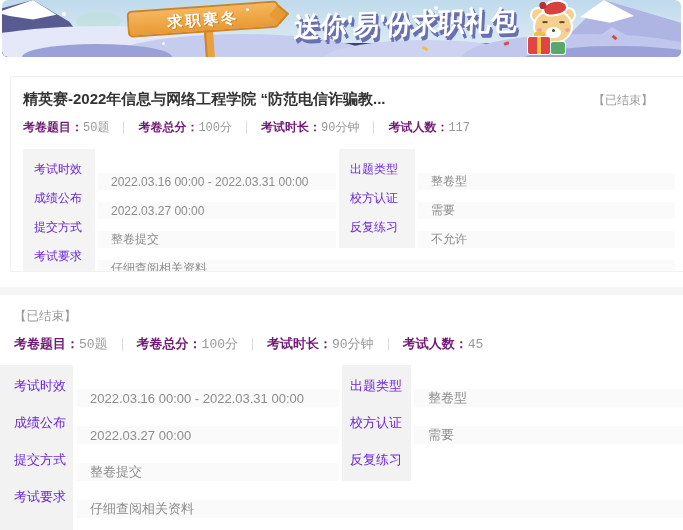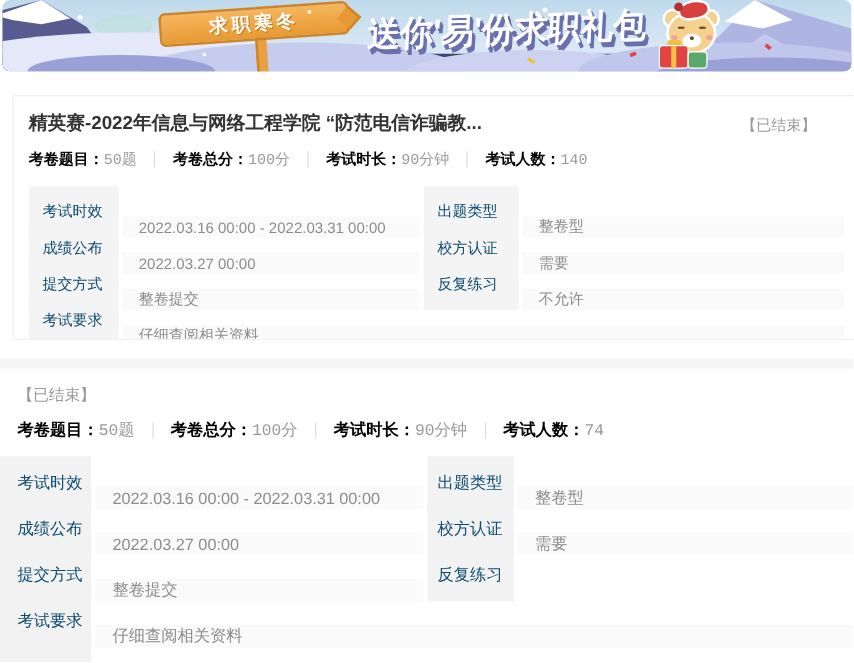--- a/index.html
+++ b/index.html
@@ -98,29 +98,29 @@
   .card1 {
     position:absolute; left:10px; top:76px; width:676px; height:196px;
     background:#fff; border:1px solid #f0f0f0; border-radius:2px;
     padding:12px 10px 0 12px; overflow:hidden; cursor:pointer;
   }
   .title-row { display:flex; justify-content:space-between; align-items:flex-start; }
   .card1 .exam-title { font-size:15px; font-weight:700; color:#333; line-height:20px; }
   .card1 .badge { font-size:12px; color:var(--badge-text,#999); margin-right:22px; padding-top:3px; white-space:nowrap; }
 
   .stats { display:flex; align-items:center; margin-top:10px; font-size:12px; }
-  .stat b { color:#000000; font-weight:700; font-style:normal; }
+  .stat b { color:#701a75; font-weight:700; font-style:normal; }
   .stat i { color:#999; font-style:normal;font-family:Liberation Mono, monospace; }
   .sep { width:1px; height:13px; background:#ddd; margin:0 14px; }
 
   .dtable { margin-top:13px; }
   .trow { display:grid; column-gap:3px; margin-bottom:2px; }
   .card1 .trow { grid-template-columns:72px 238px 76px 1fr; height:27px; }
   .card1 .trow.full { grid-template-columns:72px 1fr; }
-  .tl { background:var(--cell-label-bg,#f4f4f4); color:#0c4a6e;
+  .tl { background:var(--cell-label-bg,#f4f4f4); color:#6d28d9;
     display:flex; align-items:center; padding-left:11px; font-size:12px; }
   .tv { background:var(--cell-value-bg,#fafafa); color:#8c8c8c;
     display:flex; align-items:center; padding-left:13px; font-size:12px;margin-top:24px; }
   .card1 .trow.partial { height:10px; margin-bottom:0; }
 
   .page-gap { position:absolute; left:0; top:287px; width:683px; height:8px; background:#f5f5f5; }
 
   .card2 {
     position:absolute; left:0; top:295px; width:683px; height:235px;
     background:#fff; padding:8px 0 0 0; overflow:hidden; cursor:pointer;
@@ -194,21 +194,21 @@
       <div class="exam-title">精英赛-2022年信息与网络工程学院 “防范电信诈骗教...</div>
       <div class="badge">【已结束】</div>
     </div>
     <div class="stats">
       <span class="stat"><b>考卷题目：</b><i>50题</i></span>
       <span class="sep"></span>
       <span class="stat"><b>考卷总分：</b><i>100分</i></span>
       <span class="sep"></span>
       <span class="stat"><b>考试时长：</b><i>90分钟</i></span>
       <span class="sep"></span>
-      <span class="stat"><b>考试人数：</b><i>140</i></span>
+      <span class="stat"><b>考试人数：</b><i>117</i></span>
     </div>
     <div class="dtable">
       <div class="trow">
         <div class="tl">考试时效</div>
         <div class="tv">2022.03.16 00:00 - 2022.03.31 00:00</div>
         <div class="tl tl2">出题类型</div>
         <div class="tv">整卷型</div>
       </div>
       <div class="trow">
         <div class="tl">成绩公布</div>
@@ -239,21 +239,21 @@
     <div class="title-row">
       <div class="badge">【已结束】</div>
     </div>
     <div class="stats">
       <span class="stat"><b>考卷题目：</b><i>50题</i></span>
       <span class="sep"></span>
       <span class="stat"><b>考卷总分：</b><i>100分</i></span>
       <span class="sep"></span>
       <span class="stat"><b>考试时长：</b><i>90分钟</i></span>
       <span class="sep"></span>
-      <span class="stat"><b>考试人数：</b><i>74</i></span>
+      <span class="stat"><b>考试人数：</b><i>45</i></span>
     </div>
     <div class="dtable">
       <div class="trow">
         <div class="tl">考试时效</div>
         <div class="tv">2022.03.16 00:00 - 2022.03.31 00:00</div>
         <div class="tl tl2">出题类型</div>
         <div class="tv">整卷型</div>
       </div>
       <div class="trow">
         <div class="tl">成绩公布</div>

